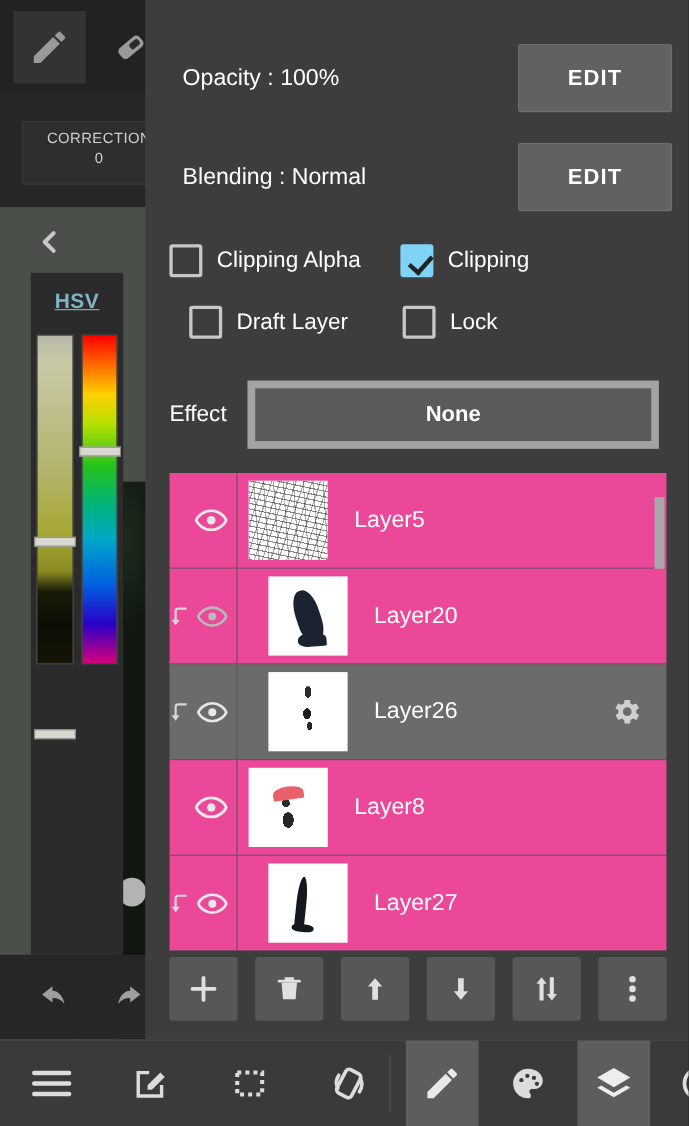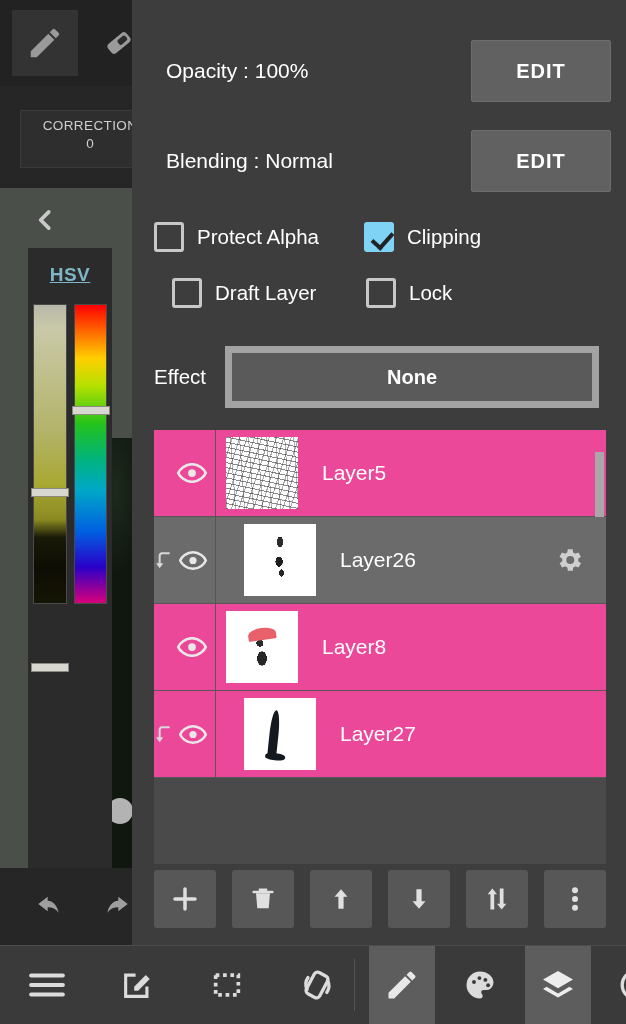--- a/index.html
+++ b/index.html
@@ -337,21 +337,21 @@
     </div>
 
     <div class="prop-row" style="top:122px">
       <div class="label">Blending : Normal</div>
       <div class="edit-btn">EDIT</div>
     </div>
 
     <div class="checks">
       <div class="chk c-protect">
         <span class="box"></span>
-        <span class="txt">Protect Alpha</span>
+        <span class="txt">Clipping Alpha</span>
       </div>
       <div class="chk c-clip on">
         <span class="box"></span>
         <span class="txt">Clipping</span>
       </div>
       <div class="chk c-draft">
         <span class="box"></span>
         <span class="txt">Draft Layer</span>
       </div>
       <div class="chk c-lock">
@@ -376,20 +376,40 @@
             </svg>
           </span>
         </div>
         <div class="thumb">
             <span class="t-sketch"></span>
           </div>
         <div class="layer-name">Layer5</div>
         <div class="scrollbar"></div>
       </div>
 
+      <div class="layer-row">
+        <div class="gutter">
+          <span class="clip-ic">
+            <svg width="20" height="20" viewBox="0 0 24 24">
+              <path d="M20 4h-9a3 3 0 00-3 3v10" fill="none" stroke="#d8d8d8" stroke-width="2.4"></path>
+              <path d="M8 22l-4.4-6h8.8z" fill="#d8d8d8"></path>
+            </svg>
+          </span>
+          <span class="eye-ic">
+            <svg width="28" height="19" viewBox="0 0 24 16">
+              <path d="M12 1C6.5 1 2.2 5 1 8c1.2 3 5.5 7 11 7s9.8-4 11-7c-1.2-3-5.5-7-11-7z" fill="none" stroke="#b9b9b9" stroke-width="2.1"></path>
+              <circle cx="12" cy="8" r="3.1" fill="#b9b9b9"></circle>
+            </svg>
+          </span>
+        </div>
+        <div class="thumb" style="margin-left:28px">
+            <span class="t-fig"></span>
+          </div>
+        <div class="layer-name">Layer20</div>
+      </div>
 
       <div class="layer-row sel">
         <div class="gutter">
           <span class="clip-ic">
             <svg width="20" height="20" viewBox="0 0 24 24">
               <path d="M20 4h-9a3 3 0 00-3 3v10" fill="none" stroke="#d8d8d8" stroke-width="2.4"></path>
               <path d="M8 22l-4.4-6h8.8z" fill="#d8d8d8"></path>
             </svg>
           </span>
           <span class="eye-ic">

